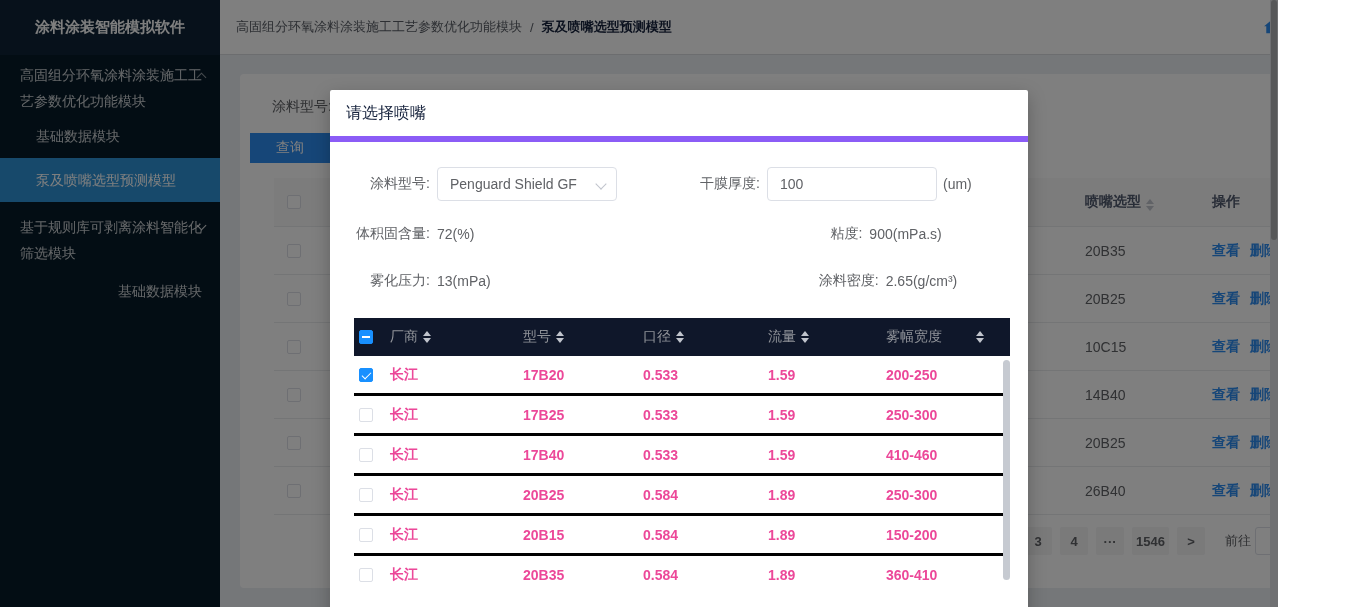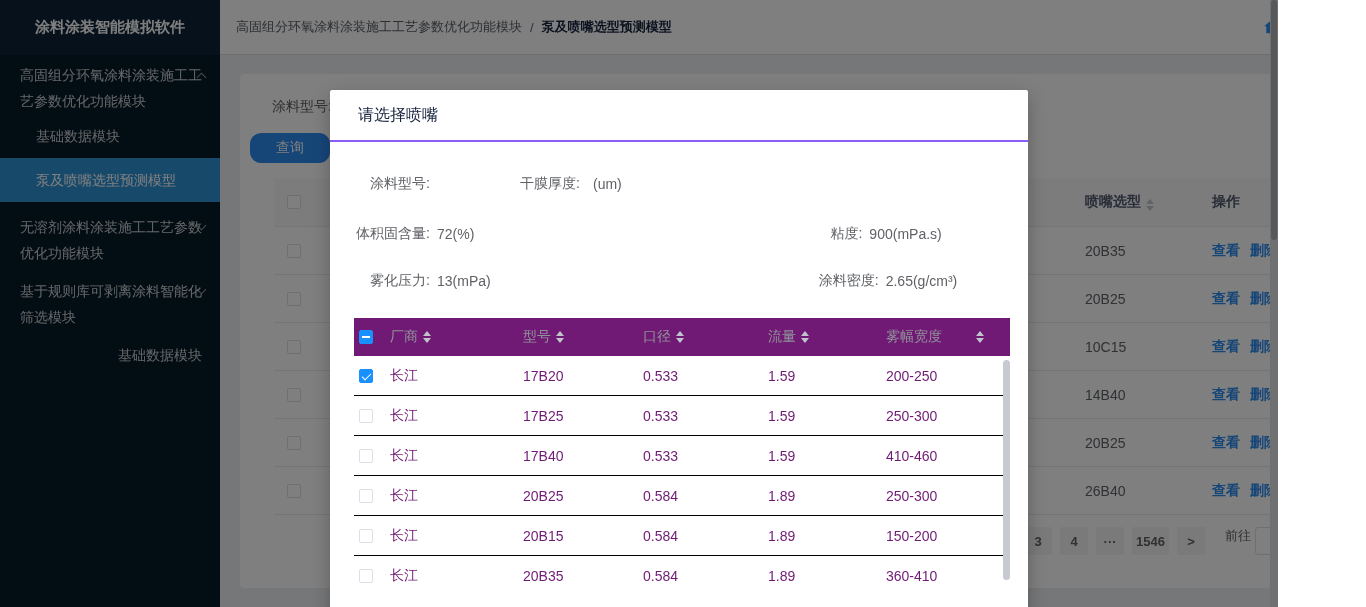--- a/index.html
+++ b/index.html
@@ -32,39 +32,39 @@
   .crumb-current { color:#17233d; font-weight:bold; }
   .topbar-right { margin-left:auto; display:flex; align-items:center; gap:18px; padding-right:28px; }
   .home-ic { width:18px; height:18px; cursor:pointer; }
   .avatar { width:40px; height:40px; border-radius:50%; background:#bfc3c7; cursor:pointer; }
 
   
   .card { position:absolute; left:240px; top:74px; width:1091px; height:514px; background:#fff;
           border-radius:4px; z-index:5; }
   .f-label { position:absolute; left:32px; top:24px; color:#606266; }
   .btn-query { position:absolute; left:10px; top:59px; width:80px; height:30px; background:#2d8cf0;
-               color:#fff; border:none; border-radius:11px; font-size:14px; cursor:pointer; }
+               color:#fff; border:none; border-radius:0; font-size:14px; cursor:pointer; }
   .bg-thead { position:absolute; left:34px; right:20px; top:104px; height:49px; background:#f8f8f9;
               border-bottom:1px solid #e8eaec; color:#515a6e; font-weight:bold; }
   .bg-rows { position:absolute; left:34px; right:20px; top:153px; }
   .bg-row { position:relative; height:48px; border-bottom:1px solid #e8eaec; color:#606266; }
   .bg-thead { position:absolute; }
   .pos-cb { position:absolute; left:13px; top:50%; transform:translateY(-50%); }
   .pos-nozzle { position:absolute; left:811px; top:50%; transform:translateY(-50%); display:flex; align-items:flex-end; }
   .pos-ops { position:absolute; left:938px; top:50%; transform:translateY(-50%); display:flex; gap:10px; }
   .link { color:#2d8cf0; font-weight:bold; cursor:pointer; text-decoration:none; }
   .card-thumb { position:absolute; left:1081px; top:104px; width:8px; height:327px;
                 background:#c0c4cc; border-radius:4px; }
 
   
   .pager { position:absolute; right:21px; top:453px; height:28px; display:flex; align-items:center; gap:8px;
            font-size:13px; color:#606266; }
   .pg-btn { min-width:28px; height:28px; padding:0 4px; background:#f4f4f5; border-radius:2px;
             display:flex; align-items:center; justify-content:center; font-weight:bold; cursor:pointer; }
-  .pg-goto { display:flex; gap:4px; margin-left:12px; }
+  .pg-goto { display:flex; align-items:center; gap:4px; margin-left:12px; }
   .pg-input { width:38px; height:28px; border:1px solid #dcdfe6; border-radius:3px; text-align:center;
               font-size:13px; color:#606266; }
 
   
   .cb { position:relative; display:inline-block; width:14px; height:14px; border:1px solid #dcdfe6;
         border-radius:2px; background:#fff; cursor:pointer; flex:none; }
   .cb.checked, .cb.ind { background:#1890ff; border-color:#1890ff; }
   .cb.checked::after { content:""; position:absolute; left:4px; top:1px; width:4px; height:8px;
         border:solid #fff; border-width:0 1.5px 1.5px 0; transform:rotate(45deg); }
   .cb.ind::after { content:""; position:absolute; left:2px; top:5px; width:8px; height:2px; background:#fff; }
@@ -74,41 +74,41 @@
   .sort b { display:block; width:0; height:0; border-left:4px solid transparent; border-right:4px solid transparent; }
   .sort .s-up { border-bottom:5px solid #c0c4cc; }
   .sort .s-dn { border-top:5px solid #c0c4cc; }
 
   
   .overlay { position:absolute; inset:0; background:rgba(0,0,0,.5); z-index:50; }
 
   
   .modal { position:absolute; left:330px; top:90px; width:698px; height:560px; background:#fff;
            border-radius:2px; box-shadow:0 6px 18px rgba(0,0,0,.25); z-index:100; }
-  .modal-header { height:52px; border-bottom:2px solid #8b5cf6; display:flex; align-items:center;
-                  padding:0 28px; font-size:16px; font-weight:500; color:#17233d; }
+  .modal-header { height:52px; border-bottom:6px solid #8b5cf6; display:flex; align-items:center;
+                  padding:0 16px; font-size:16px; font-weight:500; color:#17233d; }
   .m-row { position:absolute; left:24px; right:18px; display:flex; align-items:center; color:#606266; }
   .m-row1 { top:77px; height:34px; }
   .m-row2 { top:134px; height:20px; }
   .m-row3 { top:181px; height:20px; }
   .lbl76 { width:76px; text-align:right; margin-right:7px; flex:none; }
   .lbl141 { width:141px; text-align:right; margin-right:7px; flex:none; }
   .gap-to-col2 { margin-left:67px; }
   .col2-start { margin-left:247px; }
   .m-select { position:relative; width:180px; height:34px; border:1px solid #dcdfe6; border-radius:4px;
               display:flex; align-items:center; padding:0 28px 0 12px; color:#606266; cursor:pointer; }
   .sel-chev { position:absolute; right:11px; top:12px; width:8px; height:8px;
               border-left:1.5px solid #c0c4cc; border-top:1.5px solid #c0c4cc; transform:rotate(225deg); }
   .m-input { width:170px; height:34px; border:1px solid #dcdfe6; border-radius:4px; padding:0 12px;
              color:#606266; font-size:14px; }
   .unit { margin-left:6px; color:#606266; }
 
   .m-table { position:absolute; left:24px; top:228px; width:656px; height:265px; overflow:hidden; }
-  .m-thead { height:38px; background:#701a75; display:flex; align-items:center; color:#909399; font-weight:500; }
-  .m-tr { height:40px; display:flex; align-items:center; border-bottom:1px solid #000000; color:#701a75; }
+  .m-thead { height:38px; background:#0f172a; display:flex; align-items:center; color:#909399; font-weight:500; }
+  .m-tr { height:40px; display:flex; align-items:center; border-bottom:3px solid #000000; color:#ec4899;font-weight:bold; }
   .mc-check { width:36px; padding-left:5px; flex:none; display:flex; align-items:center; }
   .mc-1 { width:133px; flex:none; display:flex; align-items:center; }
   .mc-2 { width:120px; flex:none; display:flex; align-items:center;text-align:right; }
   .mc-3 { width:125px; flex:none; display:flex; align-items:center; }
   .mc-4 { width:118px; flex:none; display:flex; align-items:center; }
   .mc-5 { flex:1; display:flex; align-items:center;gap:29px; }
   .m-thumb { position:absolute; right:0; top:42px; width:7px; height:220px; background:#c6cad1; border-radius:4px; }
 
   
   .page-sb { position:absolute; right:0; top:0; width:8px; height:607px; background:#dfe1e4; z-index:6; }
@@ -126,21 +126,20 @@
         <span>高固组分环氧涂料涂装施工工艺参数优化功能模块</span>
         <i class="chev up"></i>
       </div>
       <div class="m-sub">
         <span>基础数据模块</span>
       </div>
       <div class="m-sub active">
         <span>泵及喷嘴选型预测模型</span>
       </div>
       <div class="m-group">
-        <span>无溶剂涂料涂装施工工艺参数优化功能模块</span>
         <i class="chev down"></i>
       </div>
       <div class="m-group">
         <span>基于规则库可剥离涂料智能化筛选模块</span>
         <i class="chev down"></i>
       </div>
       <div class="m-leaf">
         <span>基础数据模块</span>
       </div>
     </nav>
@@ -247,21 +246,26 @@
     <div class="page-sb-thumb"></div>
   </div>
 
   <div class="overlay"></div>
 
   <div class="modal">
     <div class="modal-header">请选择喷嘴</div>
 
     <div class="m-row m-row1">
       <span class="lbl76">涂料型号:</span>
+      <div class="m-select">
+        <span>Penguard Shield GF</span>
+        <i class="sel-chev"></i>
+      </div>
       <span class="lbl76 gap-to-col2">干膜厚度:</span>
+      <input class="m-input" value="100" style="">
       <span class="unit">(um)</span>
     </div>
 
     <div class="m-row m-row2">
       <span class="lbl76">体积固含量:</span>
       <span>72(%)</span>
       <span class="lbl141 col2-start">粘度:</span>
       <span>900(mPa.s)</span>
     </div>
 

